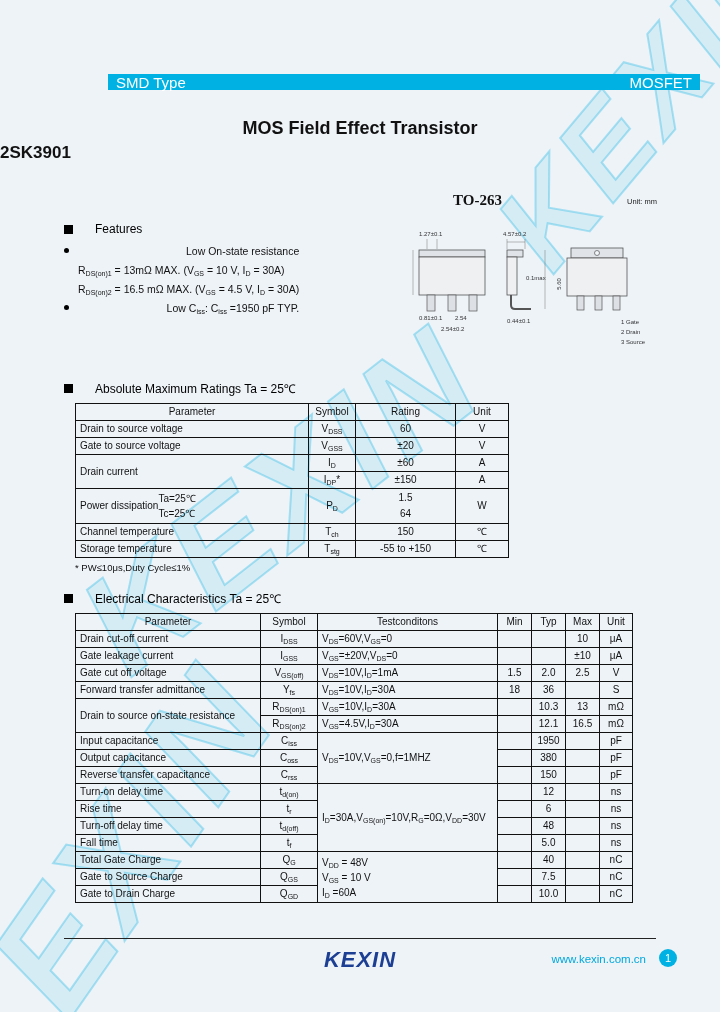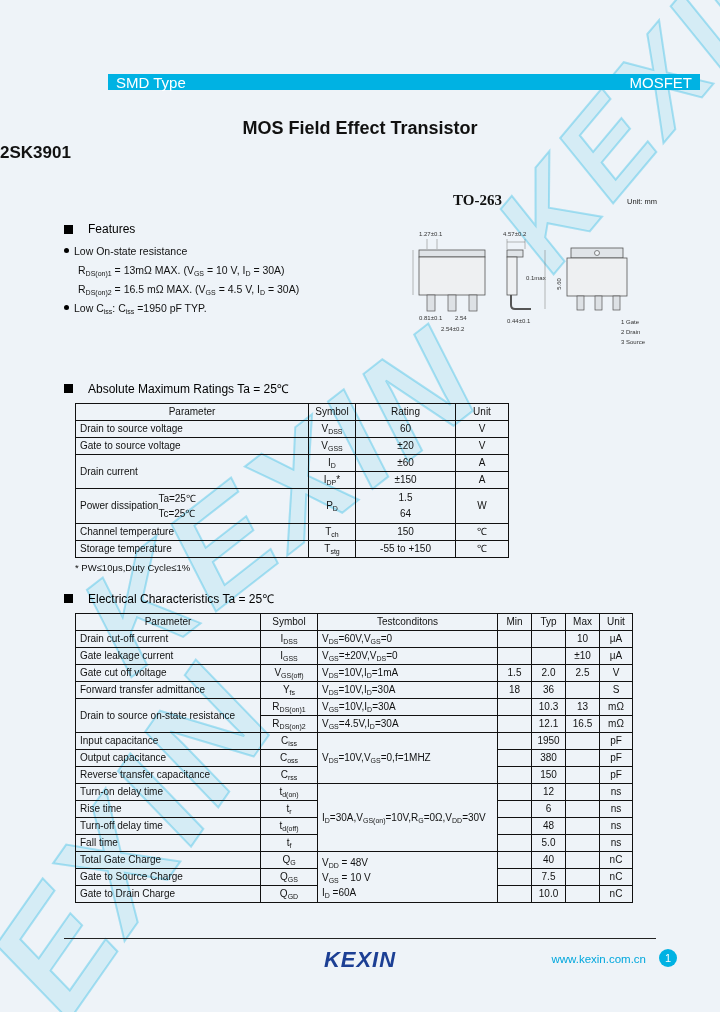--- a/index.html
+++ b/index.html
@@ -20,26 +20,26 @@
   
   .header-bar { position:absolute; left:64px; top:74px; width:592px; height:16px; background:#00b2e3;
                 color:#fff; display:flex; align-items:center; justify-content:space-between;
                 padding:0 8px; font-size:15px;margin-left:44px; }
 
   
   .doc-title { position:absolute; left:0; top:118px; width:720px; text-align:center; font-weight:bold; font-size:18px; }
   .doc-part  { position:absolute; left:0; top:143px; width:720px; font-weight:bold; font-size:17px; }
 
   
-  .sec-head { display:flex; align-items:center; gap:15px; font-size:12px; color:#000; }
+  .sec-head { display:flex; align-items:center; gap:22px; font-size:12px; color:#000; }
   .sq { width:9px; height:9px; background:#000; flex:0 0 auto; }
 
   
   .features { position:absolute; left:64px; top:222px; font-size:10.5px; }
-  .feat-line { display:flex; align-items:center; gap:5px; margin-top:6px; height:13px; }
+  .feat-line { display:flex; align-items:center; gap:5px; margin-top:6px; height:13px;justify-content:space-between; }
   .dot { width:5px; height:5px; border-radius:50%; background:#000; flex:0 0 auto; }
   .feat-sub { margin-left:14px; }
   .features .sec-head { margin-bottom:8px; }
 
   
   .pkg { position:absolute; left:405px; top:192px; width:256px; height:192px; }
   .pkg-name { position:absolute; left:48px; top:0; font-family:"Liberation Serif", serif; font-weight:bold; font-size:15px; }
   .pkg-unit { position:absolute; right:4px; top:5px; font-size:7.5px; color:#222; }
   .pkg svg { position:absolute; left:0; top:16px; }
   .pkg svg text { font-family:"Liberation Sans", sans-serif; font-size:6px; fill:#333; }

